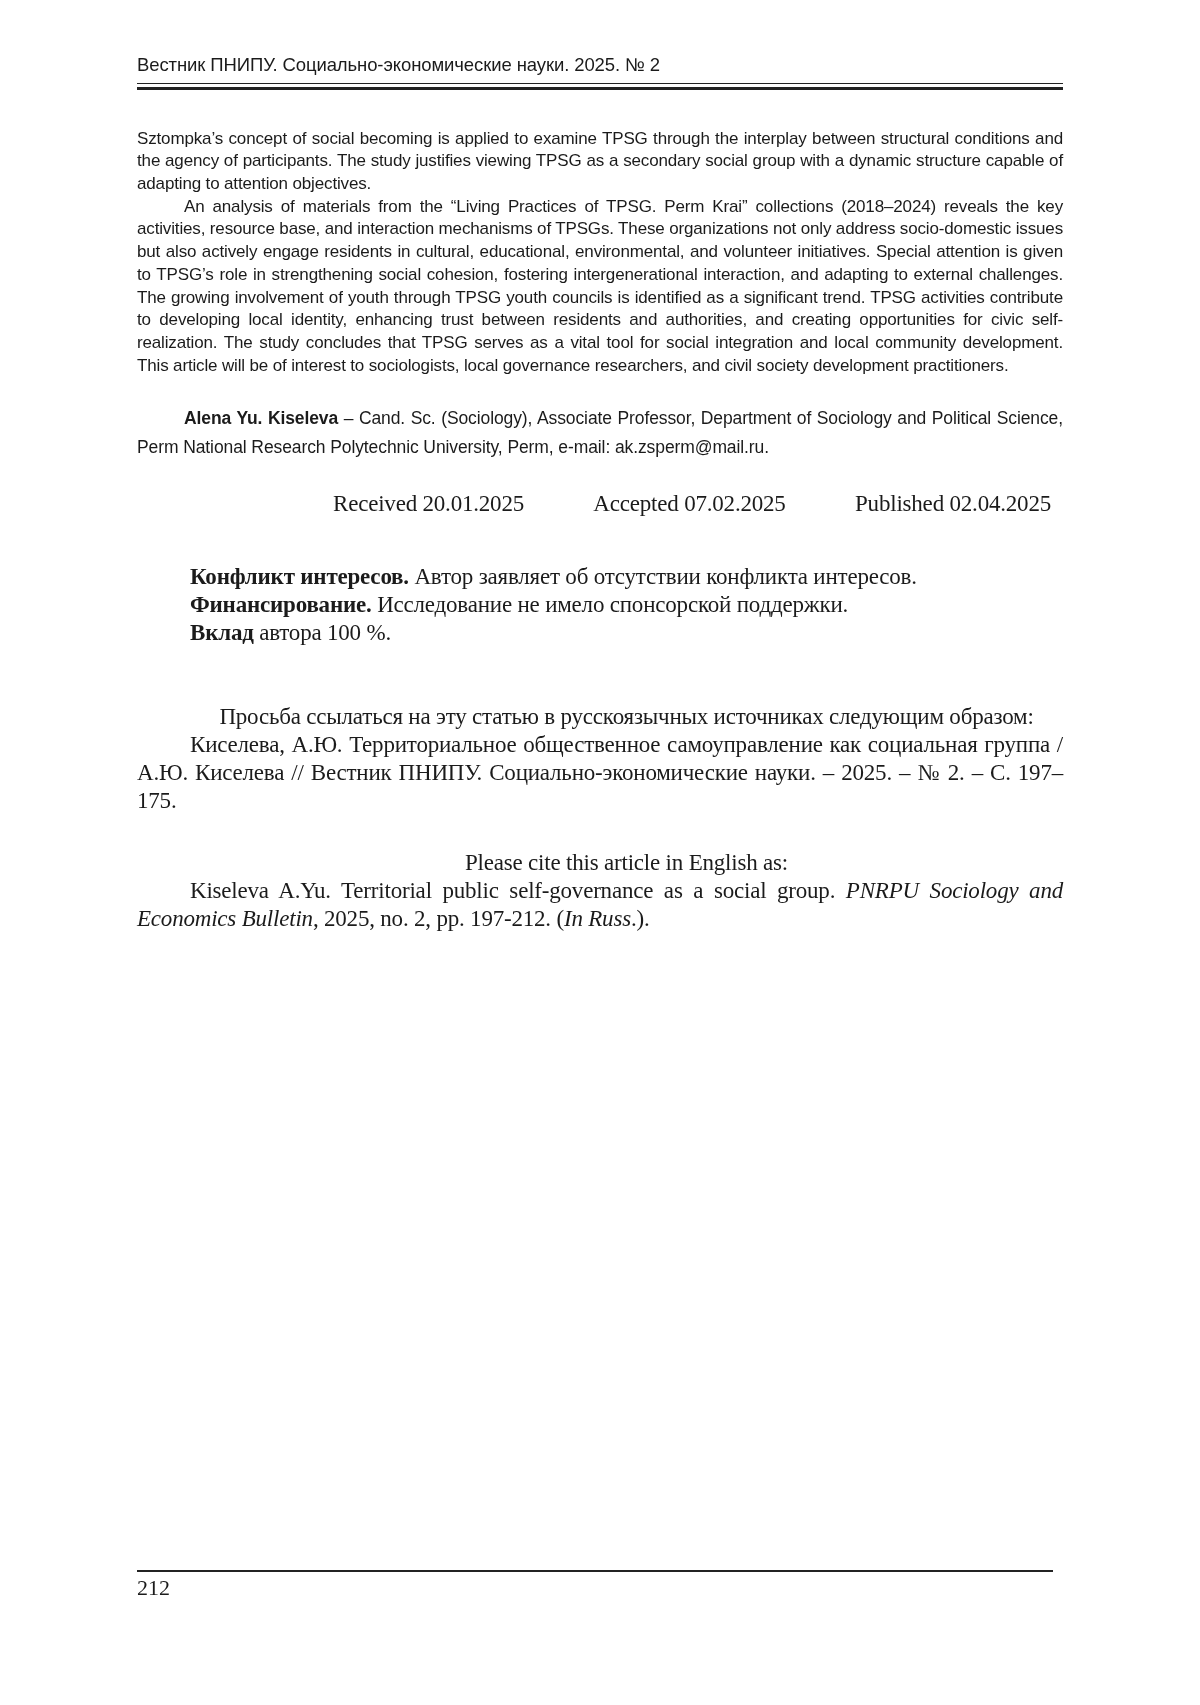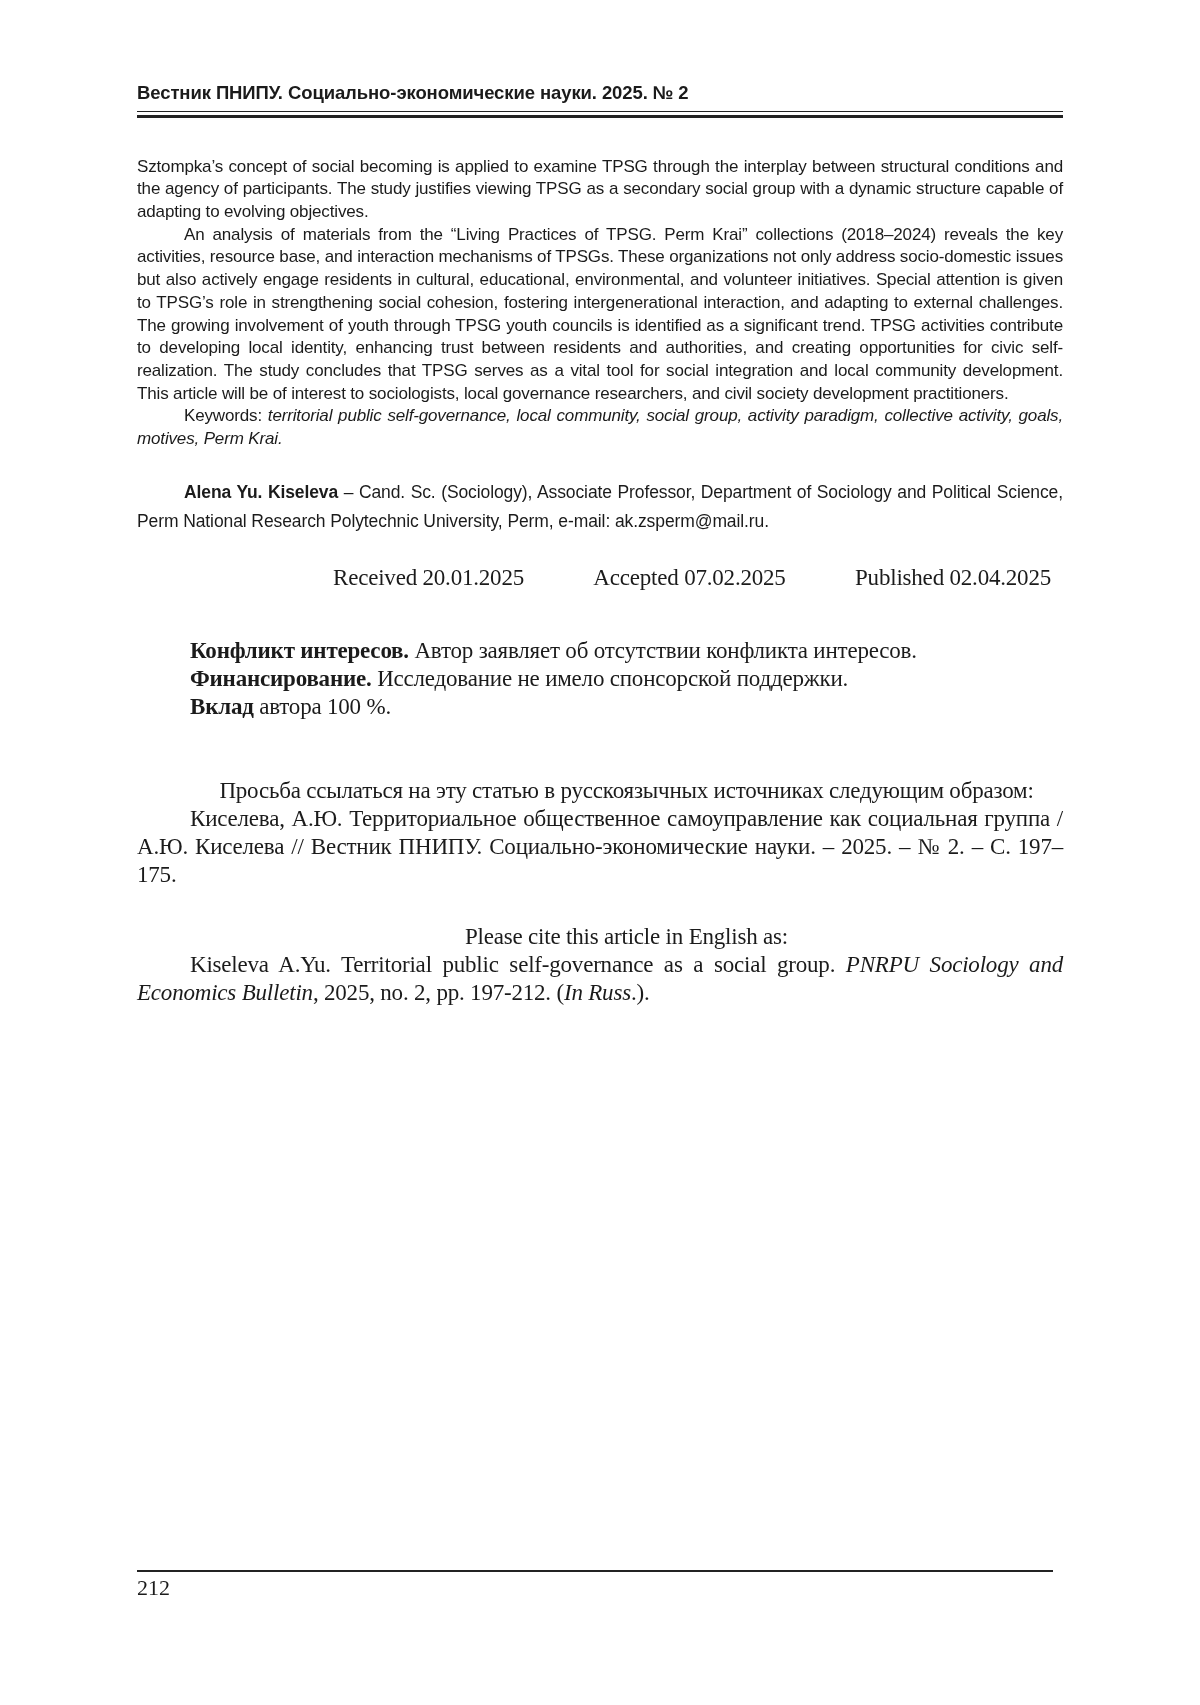--- a/index.html
+++ b/index.html
@@ -11,25 +11,24 @@
     position: relative;
     overflow: hidden;
   }
   .page {
     position: absolute; inset: 0;
     padding: 0 137px;
     box-sizing: border-box;
   }
   
   .header-text {
-    margin: 82px 0 0 0;
+    margin: 54px 0 0 0;
     font-size: 18.5px;
     line-height: 22px;
     letter-spacing: -0.1px;
-    font-weight: bold;
   }
   .header-rule {
     margin-top: 7px;
     height: 2.6px;
     border-top: 1.8px solid #232323;
     border-bottom: 3px solid #232323;
   }
   
   .abstract { margin-top: 38px; }
   p.abs {
@@ -98,23 +97,22 @@
 <div class="page">
 
   <header>
     <div class="header-text">Вестник ПНИПУ. Социально-экономические науки. 2025. № 2</div>
     <div class="header-rule"></div>
   </header>
 
   <main>
 
     <section class="abstract">
-      <p class="abs">Sztompka’s concept of social becoming is applied to examine TPSG through the interplay between structural conditions and the agency of participants. The study justifies viewing TPSG as a secondary social group with a dynamic structure capable of adapting to evolving objectives.</p>
+      <p class="abs">Sztompka’s concept of social becoming is applied to examine TPSG through the interplay between structural conditions and the agency of participants. The study justifies viewing TPSG as a secondary social group with a dynamic structure capable of adapting to attention objectives.</p>
       <p class="abs ind">An analysis of materials from the “Living Practices of TPSG. Perm Krai” collections (2018–2024) reveals the key activities, resource base, and interaction mechanisms of TPSGs. These organizations not only address socio-domestic issues but also actively engage residents in cultural, educational, environmental, and volunteer initiatives. Special attention is given to TPSG’s role in strengthening social cohesion, fostering intergenerational interaction, and adapting to external challenges. The growing involvement of youth through TPSG youth councils is identified as a significant trend. TPSG activities contribute to developing local identity, enhancing trust between residents and authorities, and creating opportunities for civic self-realization. The study concludes that TPSG serves as a vital tool for social integration and local community development. This article will be of interest to sociologists, local governance researchers, and civil society development practitioners.</p>
-      <p class="abs ind"><span>Keywords: </span><span class="kw-list">territorial public self-governance, local community, social group, activity paradigm, collective activity, goals, motives, Perm Krai.</span></p>
     </section>
 
     <p class="author"><span class="a-name">Alena Yu. Kiseleva</span><span> – Cand. Sc. (Sociology), Associate Professor, Department of Sociology and Political Science, Perm National Research Polytechnic University, Perm, e-mail: ak.zsperm@mail.ru.</span></p>
 
     <div class="dates serif">
       <span>Received 20.01.2025</span>
       <span>Accepted 07.02.2025</span>
       <span>Published 02.04.2025</span>
     </div>
 

